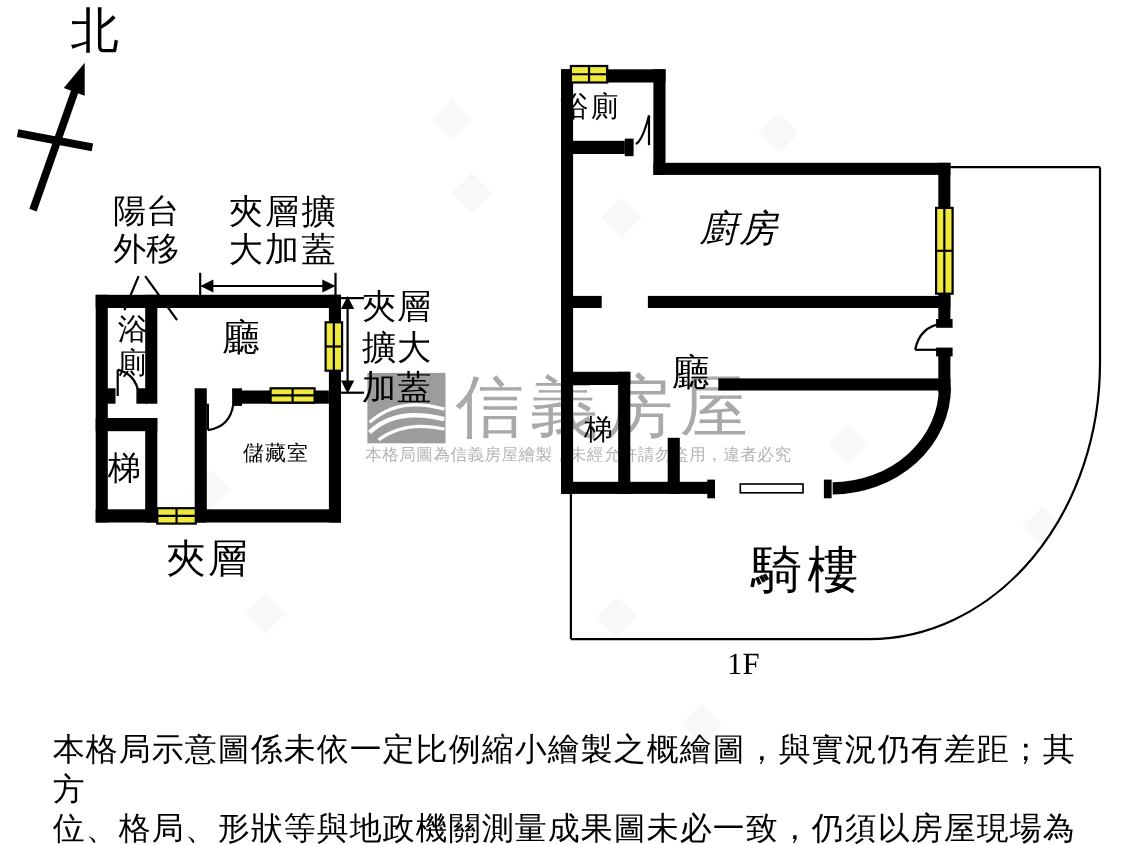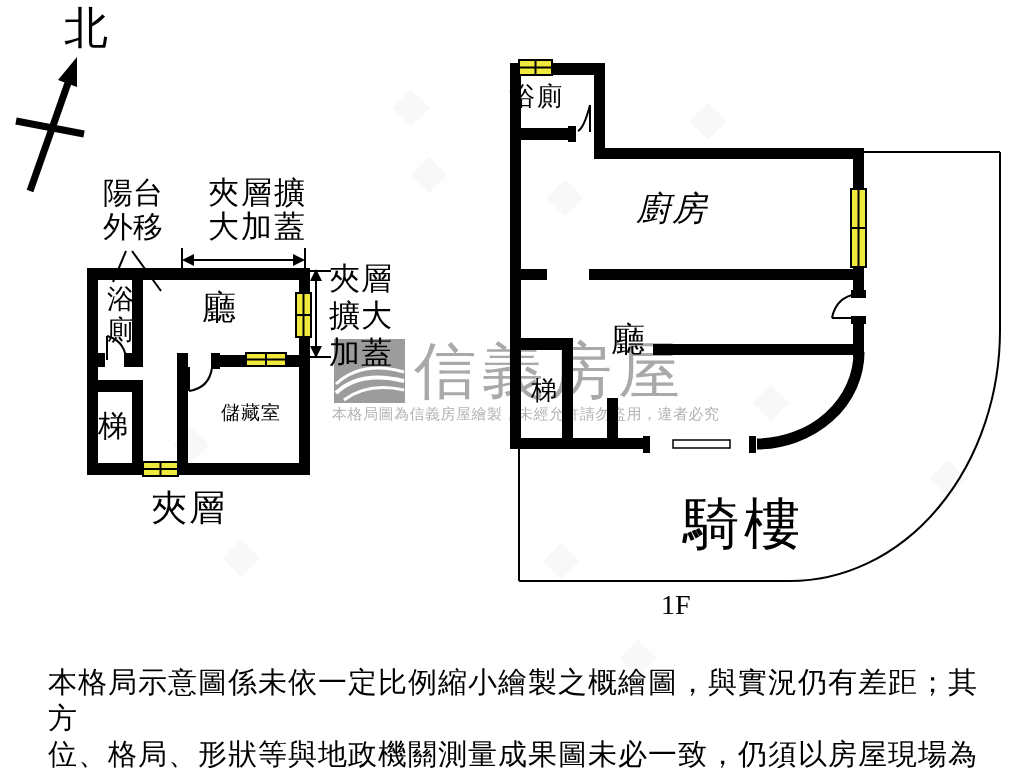--- a/index.html
+++ b/index.html
@@ -13,21 +13,21 @@
   .ann-expand-right{left:329px;top:260px;font-size:31px;line-height:37px;letter-spacing:1px;}
   .mz-bath{left:107px;top:284px;font-size:27px;line-height:31px;}
   .mz-living{left:202px;top:289px;font-size:34px;}
   .mz-stairs{left:98px;top:409px;font-size:30px;}
   .mz-storage{left:201px;top:402px;font-size:19px;letter-spacing:1px;margin-left:20px;}
   .mz-title{left:151px;top:488px;font-size:36px;letter-spacing:2px;}
   .ff-bath{left:509px;top:82px;font-size:26px;letter-spacing:2px;}
   .ff-kitchen{left:636px;top:190px;font-size:34px;letter-spacing:2px;font-style:italic;}
   .ff-living{left:611px;top:321px;font-size:34px;}
   .ff-stairs{left:531px;top:376px;font-size:26px;}
-  .ff-arcade{left:683px;top:493px;font-size:56px;letter-spacing:5px;}
+  .ff-arcade{left:683px;top:493px;font-size:46px;letter-spacing:5px;}
   .ff-title{left:661px;top:589px;font-size:28px;}
   .wm-brand{left:414px;top:337px;font-size:62px;letter-spacing:6px;color:#a9a9a9;}
   .wm-notice{left:332px;top:406px;font-size:15px;letter-spacing:0.5px;color:#b3b3b3;white-space:nowrap;}
   .disclaimer{left:48px;top:664px;width:950px;font-size:29px;line-height:36px;letter-spacing:1px;}
   .wm-dot{position:absolute;width:26px;height:26px;background:#8a8a8a;opacity:0.06;
           transform:rotate(45deg);}
 </style>
 </head>
 <body>
 

